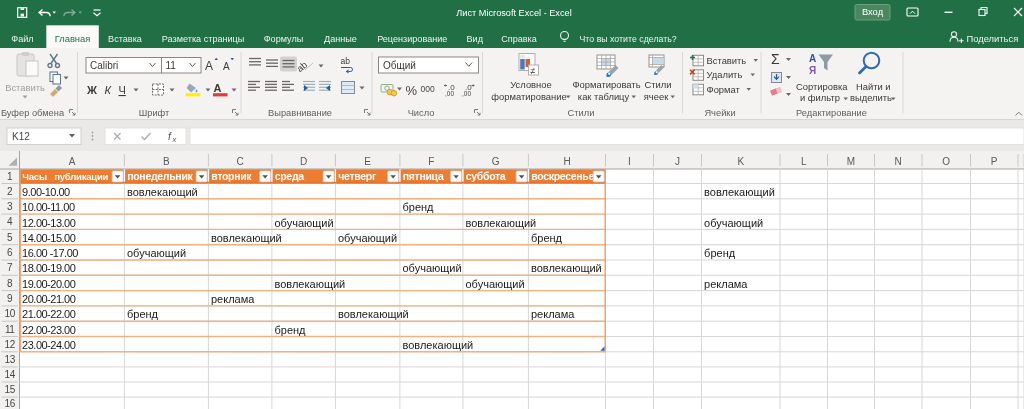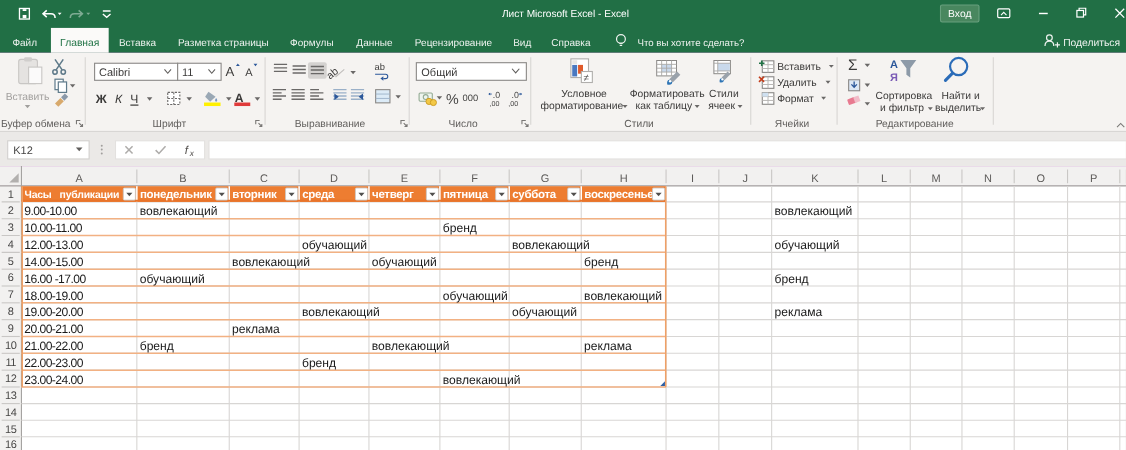--- a/index.html
+++ b/index.html
@@ -1,15 +1,15 @@
 <!DOCTYPE html>
 <html><head><meta charset="utf-8">
 <style>
 html,body{margin:0;padding:0;}
-#app{position:relative;width:1024px;height:409px;overflow:hidden;font-family:"Liberation Sans",sans-serif;background:#a21caf;}
+#app{position:relative;width:1024px;height:409px;overflow:hidden;font-family:"Liberation Sans",sans-serif;background:#fde047;}
 .green{position:absolute;left:0;top:0;width:1024px;height:48px;background:#216F45;}
 .ribbon{position:absolute;left:0;top:48px;width:1024px;height:71px;background:#f5f3f1;border-bottom:1px solid #d8d6d4;}
 </style></head>
 <body>
 <div id="app">
 <div class="green"></div>
 <div class="ribbon"></div>
 <svg width="1024" height="25" style="position:absolute;left:0;top:0" font-family="Liberation Sans, sans-serif">
 <g stroke="#fff" fill="none" stroke-width="1.2">
         <rect x="17.7" y="7.7" width="9" height="9.6"></rect>

